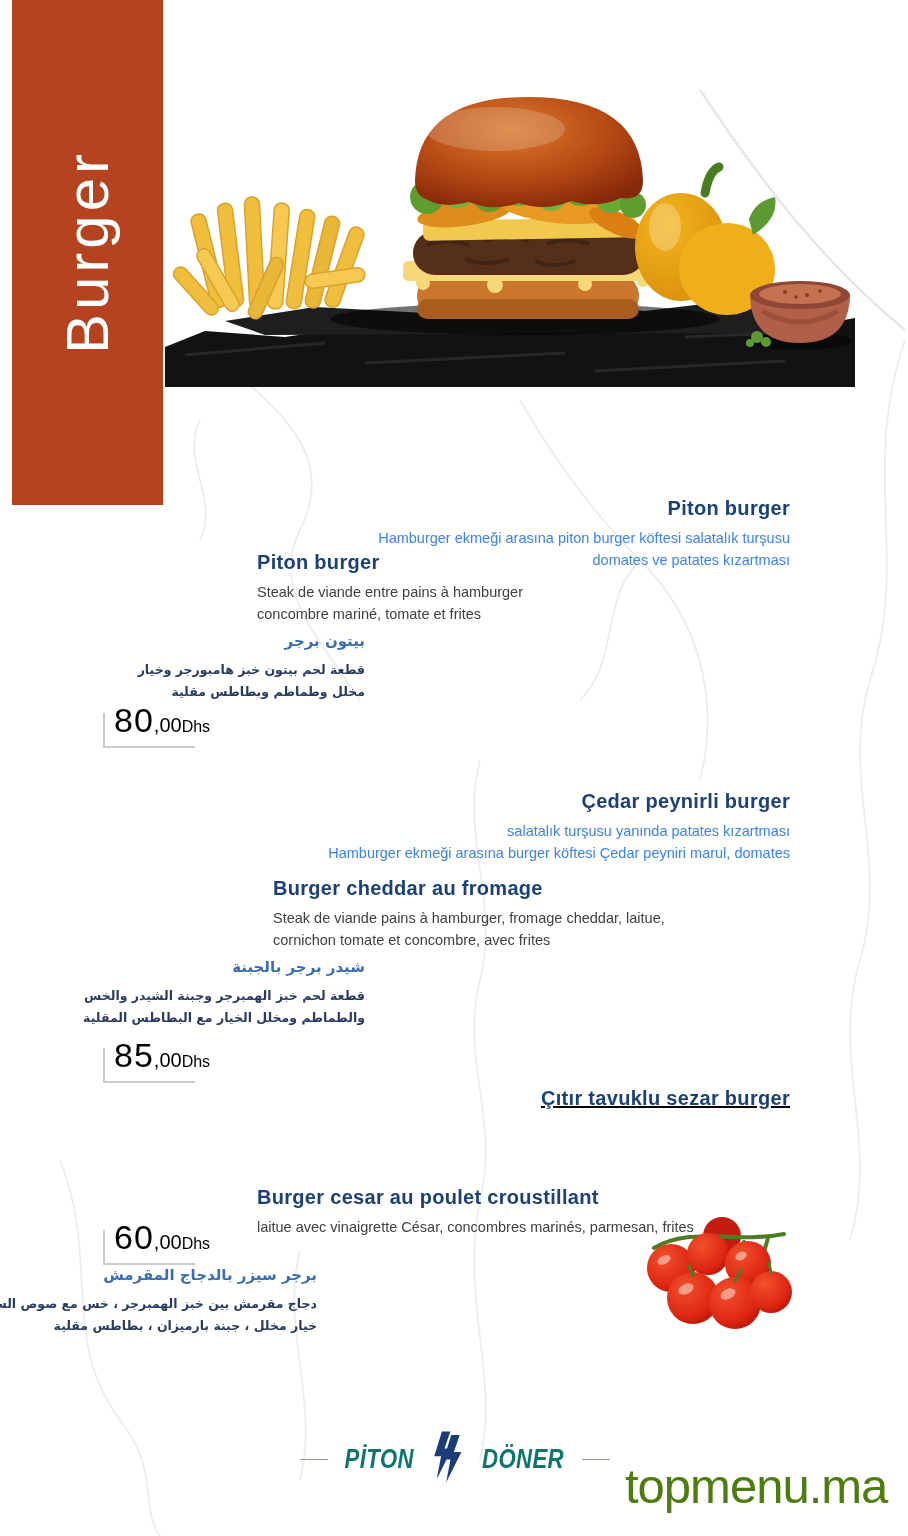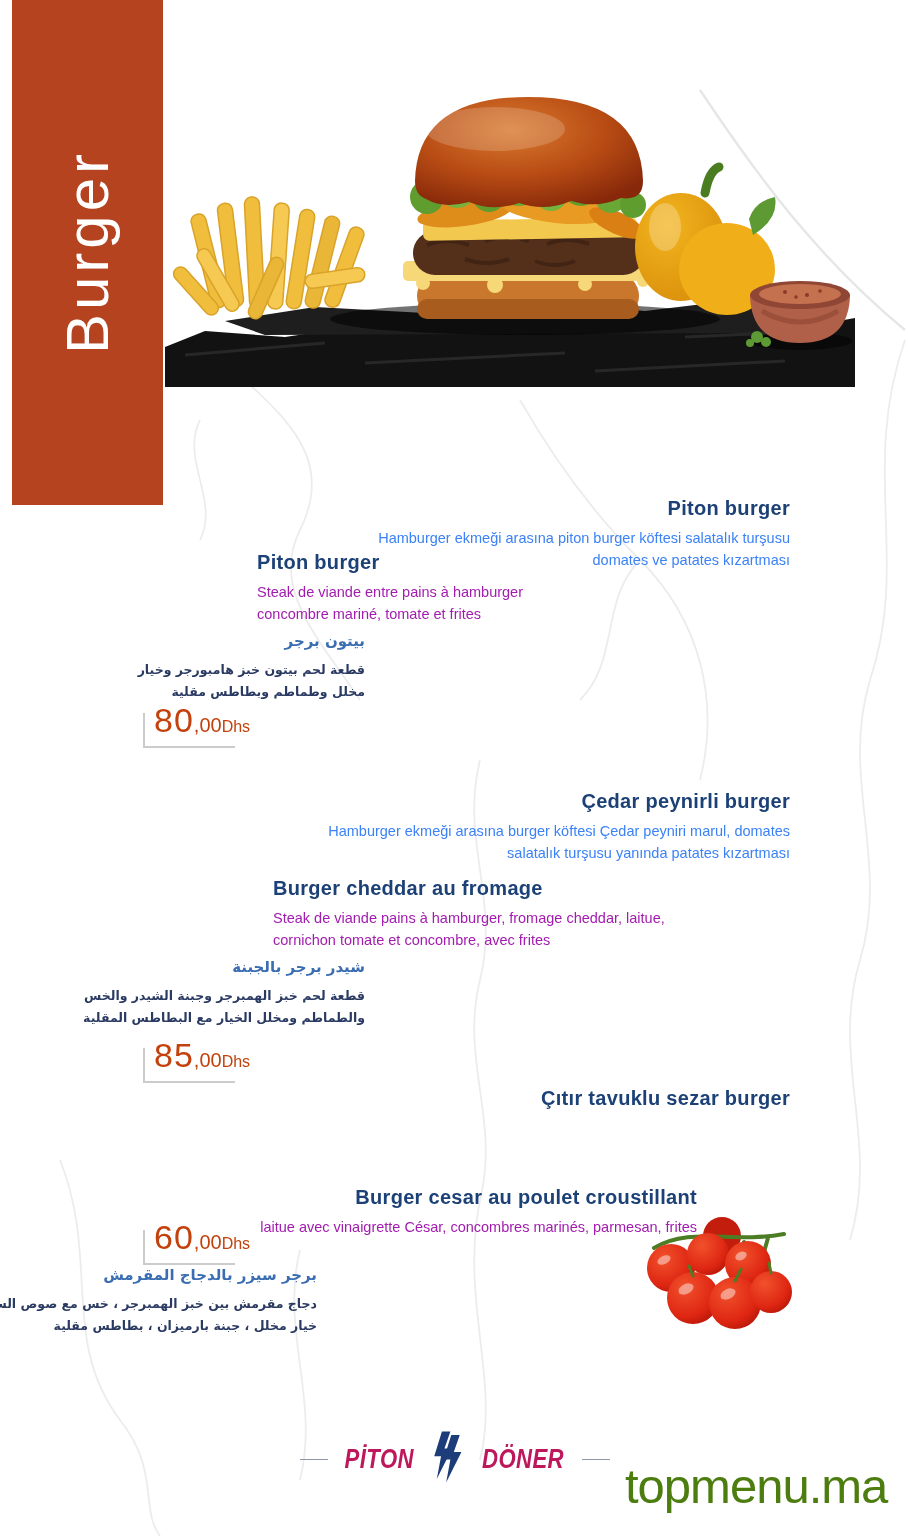--- a/index.html
+++ b/index.html
@@ -17,37 +17,37 @@
 
   
   .hero{left:165px;top:85px;width:690px;height:302px;}
 
   
   .tr-block{width:560px;text-align:right;}
   .tr-title{font-size:20px;font-weight:700;color:#1c4176;letter-spacing:.3px;}
   .tr-desc{margin-top:8px;font-size:14.5px;line-height:1.5;color:#3b82f6;}
   .fr-block{width:430px;text-align:left;}
   .fr-title{font-size:20px;font-weight:700;color:#1c4176;letter-spacing:.3px;}
-  .fr-desc{margin-top:8px;font-size:14.5px;line-height:1.5;color:#a21caf;}
+  .fr-desc{margin-top:8px;font-size:14.5px;line-height:1.5;color:#404040;}
   .ar-block{width:420px;text-align:right;direction:rtl;font-family:"DejaVu Sans",sans-serif;}
   .ar-title{font-size:15px;font-weight:700;color:#3a6db1;}
   .ar-desc{margin-top:9px;font-size:12.5px;font-weight:700;color:#2a3a62;line-height:1.75;}
 
   
-  .price{color:#c2410c;margin-left:40px;}
+  .price{color:#000000;}
   .price .bracket{position:absolute;left:-7px;top:12px;width:90px;height:33px;
      border-left:2px solid #cccccc;border-bottom:2px solid #cccccc;}
   .price .row{display:flex;align-items:baseline;padding-left:4px;}
   .price-int{font-size:34px;letter-spacing:1px;}
   .price-dec{font-size:20px;}
   .price-unit{font-size:16px;}
 
   
   .footer-logo{left:300px;top:1430px;width:310px;height:58px;display:flex;
-     align-items:center;justify-content:flex-start;gap:9px;color:#be185d;}
+     align-items:center;justify-content:flex-start;gap:9px;color:#0f766e;}
   .footer-logo .line{width:52px;height:0;border-top:1.6px solid #8d97a9;}
   .logo-word{font-size:27px;font-weight:700;font-style:italic;letter-spacing:.5px;
      transform:scaleX(.82);}
 
   .watermark{left:625px;top:1458px;width:283px;font-size:49px;color:#4d7c0f;
      letter-spacing:-1px;}
 
   .tomatoes{left:636px;top:1206px;width:158px;height:130px;}
 </style>
 </head>
@@ -197,22 +197,22 @@
     <div class="row">
       <span class="price-int">80</span>
         <span class="price-dec">,00</span>
         <span class="price-unit">Dhs</span>
     </div>
   </div>
 
   <div class="abs tr-block" style="right:118px;top:790px;">
     <div class="tr-title">Çedar peynirli burger</div>
     <div class="tr-desc">
+      <div>salatalık turşusu yanında patates kızartması</div>
       <div>Hamburger ekmeği arasına burger köftesi Çedar peyniri marul, domates</div>
-      <div>salatalık turşusu yanında patates kızartması</div>
     </div>
   </div>
   <div class="abs fr-block" style="left:273px;top:877px;">
     <div class="fr-title">Burger cheddar au fromage</div>
     <div class="fr-desc">
       <div>Steak de viande pains à hamburger, fromage cheddar, laitue,</div>
       <div>cornichon tomate et concombre, avec frites</div>
     </div>
   </div>
   <div class="abs ar-block" style="right:543px;top:958px;">
@@ -224,24 +224,24 @@
   </div>
   <div class="abs price" style="left:110px;top:1036px;">
     <div class="bracket"></div>
     <div class="row">
       <span class="price-int">85</span>
         <span class="price-dec">,00</span>
         <span class="price-unit">Dhs</span>
     </div>
   </div>
 
-  <div class="abs tr-block" style="right:118px;top:1087px;">
+  <div class="abs tr-block" style="right:118px;top:1087px;text-decoration:underline;">
     <div class="tr-title">Çıtır tavuklu sezar burger</div>
   </div>
-  <div class="abs fr-block" style="left:257px;top:1186px;width:440px;text-align:right;">
+  <div class="abs fr-block" style="left:257px;top:1186px;width:440px;">
     <div class="fr-title">Burger cesar au poulet croustillant</div>
     <div class="fr-desc">
       <div>laitue avec vinaigrette César, concombres marinés, parmesan, frites</div>
     </div>
   </div>
   <div class="abs price" style="left:110px;top:1218px;">
     <div class="bracket"></div>
     <div class="row">
       <span class="price-int">60</span>
         <span class="price-dec">,00</span>

